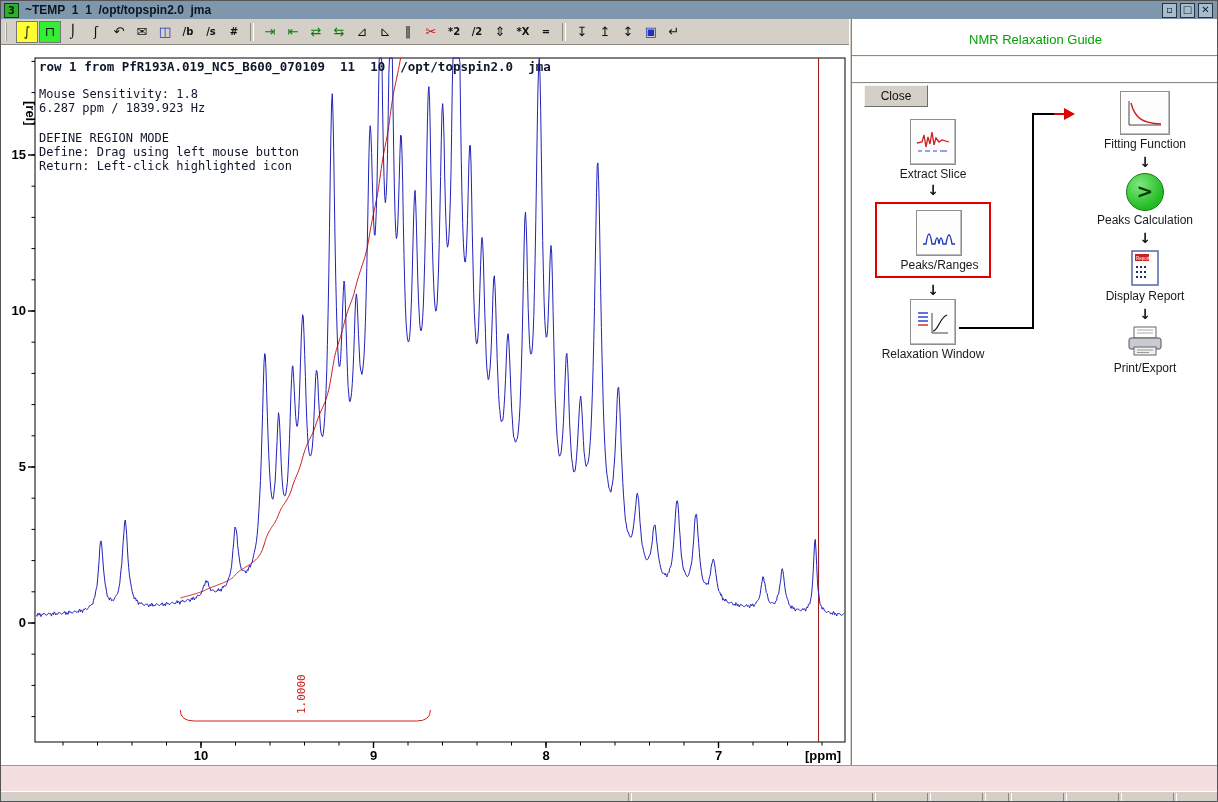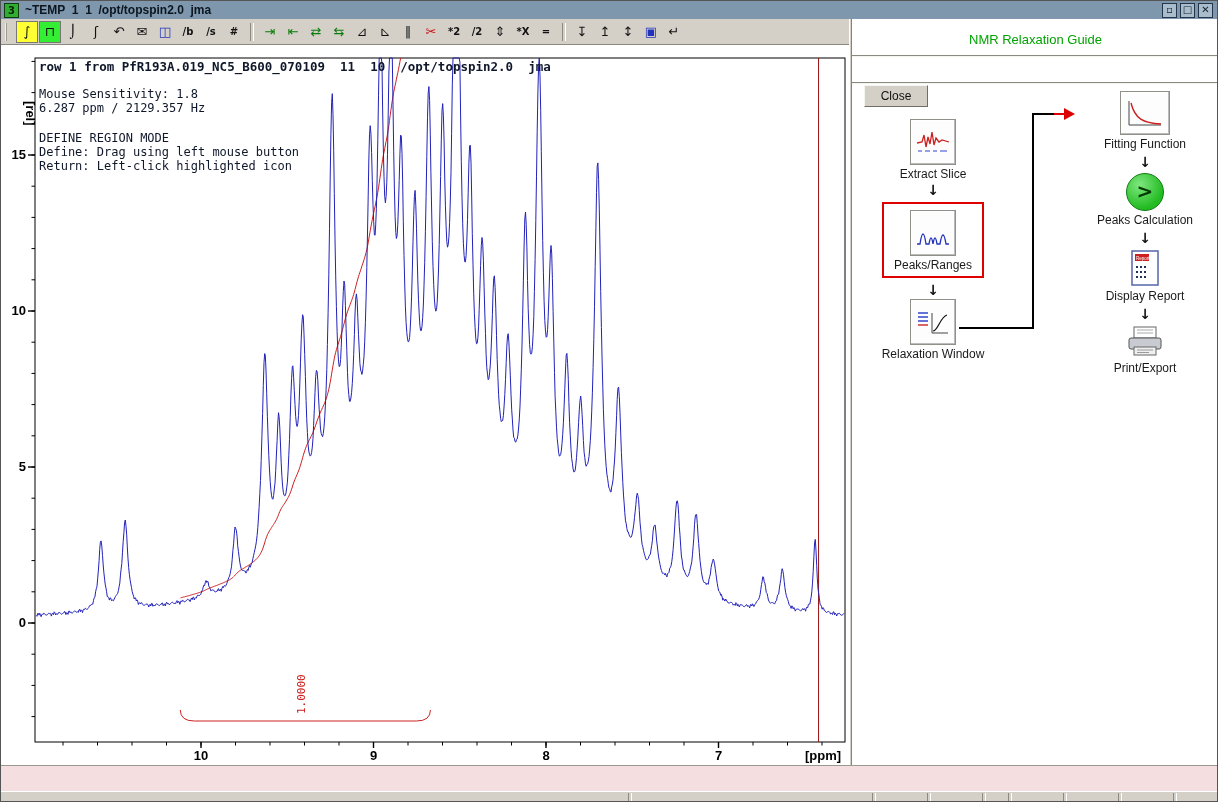--- a/index.html
+++ b/index.html
@@ -48,21 +48,21 @@
   .connector{position:absolute;left:0;top:0;width:367px;height:746px;pointer-events:none;}
   .gcol{position:absolute;display:flex;flex-direction:column;align-items:center;}
   .gcol-left{left:6px;top:100px;width:150px;}
   .gcol-right{left:218px;top:72px;width:150px;}
   .icon-btn{background:#fdfdfd;border:1px solid #90908a;box-shadow:inset -1px -1px 0 #bbb,inset 1px 1px 0 #fff;
             display:flex;align-items:center;justify-content:center;cursor:pointer;}
   .ib-44{width:44px;height:44px;} .ib-48{width:48px;height:42px;}
   .glabel{font-size:12px;color:#1a1a1a;margin-top:2px;white-space:nowrap;}
   .garrow{font-family:"DejaVu Sans",sans-serif;font-size:14px;font-weight:bold;color:#111;line-height:16px;margin:1px 0;}
   .gcol-right .garrow{margin:3px 0;}
-  .redbox{border:2px solid #e00000;padding:6px 10px 4px 10px;margin:3px 0;
+  .redbox{border:2px solid #e00000;padding:6px 10px 4px 23px;margin:3px 0;
           display:flex;flex-direction:column;align-items:center;}
   .green-circle{width:36px;height:36px;border-radius:50%;border:1px solid #0f7a0f;cursor:pointer;
                 background:radial-gradient(circle at 35% 30%,#7fe87f,#22bb22 70%);
                 color:#053a05;font:bold 20px/34px "DejaVu Sans",sans-serif;text-align:center;}
   .report-icon,.printer-icon,.plain-icon{display:flex;align-items:center;justify-content:center;cursor:pointer;}
 
   
   .pink-bar{position:absolute;left:0;top:764px;width:1218px;height:26px;background:#f4dee0;
             border-top:1px solid #9a9a92;box-sizing:border-box;}
   .status-bar{position:absolute;left:0;top:790px;width:1218px;height:12px;background:#d4d0c8;
@@ -197,21 +197,21 @@
         </g>
         <g>
           <line x1="817.5500000000001" y1="13" x2="817.5500000000001" y2="697" stroke="#991111"></line>
         </g>
         <g>
           <path d="M35.3,570.4L36.0,571.3L36.6,568.5L37.3,568.4L38.0,570.2L38.7,568.2L39.4,569.5L40.1,571.7L40.8,569.5L41.5,569.3L42.2,569.4L42.9,568.1L43.5,568.6L44.2,569.5L44.9,570.0L45.6,570.1L46.3,569.7L47.0,568.7L47.7,568.1L48.4,568.8L49.1,568.2L49.8,569.1L50.4,571.1L51.1,568.6L51.8,568.3L52.5,569.6L53.2,566.8L53.9,567.7L54.6,570.0L55.3,568.8L56.0,569.2L56.7,569.3L57.3,567.8L58.0,567.4L58.7,567.6L59.4,568.2L60.1,568.8L60.8,569.3L61.5,568.5L62.2,567.8L62.9,568.0L63.6,566.4L64.2,567.0L64.9,569.6L65.6,567.7L66.3,567.9L67.0,569.4L67.7,566.2L68.4,566.1L69.1,567.7L69.8,566.8L70.5,567.7L71.1,568.4L71.8,567.5L72.5,566.8L73.2,566.1L73.9,565.9L74.6,566.3L75.3,567.3L76.0,567.1L76.7,566.8L77.4,567.3L78.0,564.8L78.7,564.4L79.4,566.7L80.1,564.8L80.8,565.6L81.5,567.6L82.2,564.8L82.9,564.1L83.6,564.6L84.3,563.1L84.9,563.6L85.6,564.4L86.3,564.2L87.0,563.6L87.7,562.5L88.4,561.1L89.1,560.2L89.8,560.4L90.5,559.4L91.2,559.0L91.8,559.3L92.5,555.4L93.2,552.8L93.9,552.1L94.6,546.8L95.3,543.7L96.0,541.3L96.7,533.2L97.4,525.0L98.1,515.7L98.7,504.4L99.4,497.1L100.1,495.9L100.8,501.1L101.5,510.3L102.2,520.0L102.9,527.9L103.6,534.1L104.3,539.9L105.0,543.1L105.6,546.8L106.3,551.7L107.0,551.6L107.7,552.6L108.4,555.1L109.1,552.8L109.8,553.2L110.5,555.7L111.2,554.9L111.9,555.4L112.5,555.7L113.2,554.0L113.9,552.6L114.6,551.3L115.3,550.3L116.0,549.4L116.7,548.3L117.4,545.6L118.1,541.8L118.8,538.1L119.4,530.9L120.1,524.2L120.8,518.6L121.5,507.2L122.2,496.4L122.9,487.8L123.6,477.4L124.3,475.0L125.0,481.3L125.7,489.8L126.3,501.9L127.0,513.8L127.7,522.6L128.4,529.6L129.1,534.8L129.8,538.9L130.5,542.6L131.2,546.6L131.9,549.1L132.6,551.1L133.2,553.9L133.9,552.8L134.6,553.0L135.3,556.0L136.0,554.9L136.7,556.1L137.4,559.5L138.1,558.0L138.8,557.8L139.5,558.7L140.1,557.5L140.8,558.0L141.5,559.2L142.2,559.9L142.9,560.4L143.6,560.2L144.3,559.5L145.0,558.8L145.7,559.4L146.4,559.2L147.0,559.7L147.7,562.0L148.4,560.2L149.1,559.3L149.8,561.0L150.5,558.4L151.2,558.5L151.9,561.3L152.6,560.2L153.3,560.4L153.9,561.0L154.6,559.5L155.3,558.9L156.0,559.0L156.7,559.4L157.4,560.1L158.1,560.7L158.8,560.3L159.5,559.4L160.2,559.5L160.8,558.1L161.5,558.0L162.2,560.7L162.9,559.4L163.6,559.1L164.3,561.0L165.0,558.1L165.7,557.2L166.4,559.1L167.1,558.2L167.7,558.8L168.4,559.9L169.1,559.0L169.8,558.3L170.5,557.6L171.2,557.2L171.9,557.5L172.6,558.4L173.3,558.5L174.0,558.2L174.6,558.8L175.3,556.7L176.0,555.6L176.7,557.9L177.4,556.5L178.1,556.6L178.8,559.3L179.5,557.0L180.2,555.8L180.9,556.7L181.5,555.2L182.2,555.5L182.9,556.7L183.6,556.8L184.3,556.6L185.0,555.9L185.7,554.9L186.4,554.3L187.1,554.8L187.8,554.8L188.4,554.9L189.1,556.6L189.8,554.6L190.5,553.0L191.2,554.6L191.9,552.4L192.6,552.1L193.3,555.0L194.0,553.5L194.7,552.7L195.3,553.1L196.0,551.1L196.7,550.2L197.4,550.4L198.1,550.4L198.8,550.4L199.5,549.7L200.2,548.1L200.9,546.0L201.6,544.6L202.2,542.1L202.9,540.1L203.6,540.6L204.3,537.5L205.0,535.5L205.7,537.5L206.4,536.0L207.1,536.9L207.8,541.2L208.5,542.1L209.1,543.6L209.8,545.8L210.5,545.3L211.2,545.0L211.9,545.0L212.6,545.2L213.3,546.0L214.0,546.9L214.7,547.0L215.4,546.3L216.0,546.4L216.7,544.7L217.4,543.6L218.1,545.9L218.8,544.8L219.5,544.1L220.2,546.3L220.9,543.5L221.6,541.6L222.3,542.6L222.9,541.0L223.6,540.6L224.3,541.4L225.0,540.3L225.7,538.8L226.4,536.8L227.1,534.6L227.8,532.6L228.5,531.1L229.2,528.7L229.8,525.2L230.5,521.8L231.2,514.3L231.9,505.4L232.6,498.9L233.3,488.8L234.0,482.0L234.7,483.5L235.4,485.6L236.1,491.7L236.7,500.7L237.4,506.3L238.1,511.8L238.8,517.2L239.5,520.9L240.2,523.7L240.9,525.1L241.6,525.5L242.3,525.4L243.0,526.0L243.6,526.0L244.3,526.1L245.0,528.1L245.7,526.6L246.4,524.5L247.1,525.5L247.8,522.4L248.5,520.5L249.2,522.3L249.9,520.1L250.5,518.2L251.2,517.4L251.9,513.7L252.6,510.3L253.3,507.4L254.0,504.2L254.7,500.8L255.4,496.5L256.1,490.6L256.8,482.6L257.4,474.0L258.1,462.4L258.8,448.8L259.5,435.5L260.2,415.5L260.9,391.8L261.6,368.5L262.3,340.5L263.0,317.6L263.7,308.6L264.3,310.2L265.0,325.0L265.7,348.6L266.4,371.7L267.1,392.9L267.8,410.7L268.5,425.0L269.2,436.3L269.9,445.2L270.6,450.9L271.2,453.4L271.9,454.3L272.6,450.5L273.3,444.0L274.0,438.1L274.7,425.7L275.4,410.0L276.1,395.7L276.8,378.1L277.5,367.7L278.1,371.7L278.8,383.1L279.5,400.0L280.2,417.8L280.9,431.3L281.6,441.1L282.3,447.1L283.0,450.1L283.7,450.8L284.4,450.4L285.0,447.9L285.7,442.9L286.4,437.2L287.1,425.7L287.8,410.2L288.5,394.7L289.2,372.7L289.9,349.8L290.6,333.8L291.3,321.7L291.9,320.8L292.6,332.2L293.3,345.6L294.0,359.6L294.7,371.7L295.4,378.9L296.1,381.5L296.8,378.7L297.5,370.4L298.2,356.5L298.8,338.9L299.5,317.2L300.2,294.9L300.9,279.1L301.6,269.7L302.3,272.1L303.0,289.4L303.7,309.5L304.4,331.4L305.1,355.7L305.7,373.4L306.4,387.5L307.1,399.7L307.8,406.1L308.5,409.6L309.2,411.1L309.9,410.3L310.6,407.5L311.3,402.1L312.0,393.3L312.6,380.3L313.3,365.1L314.0,347.3L314.7,331.3L315.4,325.4L316.1,326.5L316.8,335.3L317.5,352.1L318.2,364.4L318.9,373.9L319.5,384.1L320.2,388.4L320.9,390.4L321.6,391.7L322.3,388.5L323.0,382.2L323.7,372.9L324.4,360.2L325.1,344.2L325.8,324.6L326.4,299.6L327.1,267.7L327.8,229.9L328.5,183.6L329.2,133.0L329.9,89.7L330.6,57.6L331.3,48.7L332.0,69.6L332.7,105.3L333.3,148.4L334.0,193.8L334.7,230.9L335.4,261.4L336.1,286.6L336.8,304.4L337.5,316.1L338.2,321.6L338.9,321.0L339.6,314.4L340.2,302.7L340.9,285.3L341.6,264.0L342.3,246.4L343.0,236.0L343.7,239.7L344.4,260.4L345.1,283.6L345.8,305.4L346.5,327.6L347.1,341.3L347.8,349.7L348.5,356.3L349.2,356.4L349.9,353.0L350.6,347.6L351.3,338.4L352.0,325.8L352.7,309.3L353.4,289.5L354.0,269.0L354.7,254.1L355.4,248.9L356.1,255.0L356.8,272.2L357.5,289.7L358.2,304.1L358.9,318.6L359.6,325.0L360.3,326.8L360.9,329.4L361.6,326.1L362.3,319.3L363.0,311.3L363.7,296.8L364.4,277.3L365.1,252.9L365.8,222.7L366.5,188.0L367.2,150.9L367.8,116.0L368.5,89.8L369.2,80.7L369.9,88.1L370.6,107.6L371.3,135.7L372.0,159.7L372.7,176.7L373.4,189.9L374.1,190.2L374.7,179.9L375.4,163.3L376.1,133.9L376.8,94.8L377.5,50.8L378.2,13.0L378.9,13.0L379.6,13.0L380.3,13.0L381.0,19.1L381.6,62.9L382.3,102.2L383.0,131.6L383.7,151.3L384.4,157.8L385.1,151.4L385.8,137.3L386.5,109.3L387.2,69.7L387.9,27.1L388.5,13.0L389.2,13.0L389.9,13.0L390.6,13.0L391.3,13.0L392.0,59.3L392.7,106.2L393.4,144.1L394.1,171.3L394.8,187.5L395.4,193.5L396.1,190.8L396.8,179.1L397.5,159.0L398.2,135.6L398.9,109.7L399.6,90.1L400.3,91.1L401.0,108.3L401.7,137.9L402.3,176.7L403.0,210.5L403.7,238.0L404.4,261.9L405.1,277.5L405.8,287.5L406.5,294.2L407.2,296.8L407.9,296.4L408.6,292.4L409.2,284.0L409.9,270.0L410.6,251.1L411.3,226.1L412.0,196.5L412.7,170.8L413.4,151.4L414.1,145.4L414.8,160.3L415.5,183.2L416.1,208.0L416.8,235.0L417.5,254.8L418.2,268.9L418.9,280.6L419.6,285.6L420.3,285.6L421.0,281.4L421.7,272.4L422.4,259.0L423.0,240.9L423.7,217.3L424.4,186.8L425.1,151.4L425.8,111.3L426.5,72.2L427.2,48.0L427.9,41.6L428.6,55.4L429.3,89.8L429.9,127.8L430.6,163.0L431.3,196.6L432.0,221.3L432.7,239.4L433.4,254.1L434.1,262.7L434.8,266.2L435.5,264.6L436.2,257.2L436.8,244.0L437.5,225.0L438.2,199.6L438.9,167.1L439.6,131.5L440.3,94.8L441.0,65.5L441.7,58.6L442.4,70.8L443.1,96.1L443.7,131.0L444.4,160.2L445.1,180.8L445.8,196.6L446.5,202.2L447.2,199.8L447.9,192.2L448.6,177.5L449.3,156.0L450.0,126.8L450.6,88.4L451.3,39.9L452.0,13.0L452.7,13.0L453.4,13.0L454.1,13.0L454.8,13.0L455.5,13.0L456.2,13.0L456.9,13.0L457.5,13.0L458.2,13.0L458.9,17.2L459.6,70.0L460.3,116.7L461.0,152.3L461.7,178.7L462.4,198.2L463.1,210.5L463.8,216.8L464.4,217.0L465.1,210.5L465.8,196.0L466.5,174.7L467.2,147.2L467.9,118.1L468.6,101.0L469.3,100.2L470.0,117.2L470.7,152.1L471.3,188.4L472.0,219.2L472.7,248.2L473.4,268.8L474.1,282.5L474.8,293.8L475.5,298.8L476.2,298.3L476.9,292.8L477.6,281.2L478.2,264.3L478.9,243.2L479.6,220.4L480.3,200.6L481.0,192.5L481.7,198.3L482.4,215.2L483.1,242.2L483.8,268.1L484.5,288.6L485.1,309.3L485.8,322.8L486.5,329.2L487.2,334.7L487.9,333.8L488.6,327.8L489.3,319.9L490.0,307.0L490.7,289.8L491.4,269.3L492.0,248.5L492.7,233.4L493.4,230.8L494.1,242.5L494.8,263.6L495.5,290.3L496.2,314.6L496.9,332.5L497.6,349.6L498.3,360.6L498.9,365.8L499.6,373.3L500.3,376.6L501.0,375.7L501.7,375.5L502.4,370.5L503.1,361.0L503.8,349.5L504.5,334.5L505.2,317.7L505.8,301.8L506.5,290.9L507.2,288.7L507.9,297.4L508.6,313.1L509.3,330.2L510.0,349.1L510.7,364.8L511.4,374.9L512.1,386.0L512.7,392.3L513.4,393.2L514.1,396.7L514.8,397.1L515.5,394.7L516.2,394.0L516.9,390.1L517.6,383.0L518.3,373.9L519.0,361.1L519.6,344.9L520.3,324.8L521.0,299.9L521.7,269.2L522.4,235.1L523.1,201.0L523.8,173.8L524.5,167.0L525.2,179.3L525.9,202.9L526.5,235.5L527.2,263.7L527.9,283.0L528.6,299.4L529.3,307.8L530.0,309.2L530.7,308.3L531.4,301.8L532.1,289.5L532.8,271.6L533.4,246.6L534.1,214.4L534.8,175.6L535.5,131.9L536.2,86.2L536.9,46.9L537.6,20.7L538.3,13.0L539.0,31.0L539.7,65.7L540.3,106.7L541.0,153.9L541.7,195.6L542.4,227.9L543.1,256.3L543.8,275.5L544.5,286.1L545.2,292.3L545.9,291.6L546.6,284.6L547.2,271.4L547.9,252.0L548.6,229.0L549.3,209.0L550.0,200.5L550.7,208.1L551.4,233.4L552.1,266.3L552.8,297.1L553.5,327.5L554.1,351.2L554.8,366.4L555.5,382.2L556.2,393.5L556.9,399.9L557.6,407.4L558.3,411.0L559.0,410.8L559.7,409.4L560.4,405.1L561.0,398.5L561.7,389.7L562.4,377.7L563.1,361.8L563.8,343.5L564.5,325.0L565.2,310.1L565.9,308.4L566.6,318.6L567.3,334.6L567.9,357.5L568.6,377.7L569.3,390.8L570.0,404.4L570.7,413.6L571.4,418.2L572.1,424.0L572.8,426.9L573.5,426.8L574.2,425.0L574.8,420.1L575.5,412.6L576.2,402.9L576.9,391.2L577.6,377.5L578.3,364.8L579.0,355.6L579.7,351.1L580.4,357.6L581.1,369.5L581.7,380.6L582.4,395.5L583.1,407.2L583.8,412.6L584.5,418.9L585.2,421.3L585.9,419.7L586.6,418.9L587.3,416.2L588.0,411.5L588.6,405.1L589.3,395.8L590.0,383.1L590.7,366.9L591.4,347.2L592.1,322.5L592.8,294.6L593.5,261.6L594.2,221.5L594.9,182.8L595.5,147.7L596.2,121.1L596.9,117.9L597.6,134.6L598.3,164.2L599.0,205.5L599.7,246.6L600.4,282.5L601.1,315.1L601.8,342.2L602.4,364.8L603.1,384.0L603.8,399.8L604.5,412.1L605.2,421.7L605.9,429.1L606.6,433.5L607.3,438.7L608.0,443.3L608.7,443.9L609.3,446.7L610.0,447.1L610.7,441.9L611.4,439.1L612.1,434.1L612.8,424.5L613.5,416.0L614.2,404.0L614.9,387.7L615.6,370.8L616.2,354.4L616.9,343.4L617.6,342.1L618.3,351.4L619.0,367.9L619.7,388.1L620.4,407.6L621.1,422.8L621.8,437.6L622.5,450.1L623.1,457.7L623.8,467.8L624.5,475.9L625.2,478.5L625.9,483.6L626.6,486.8L627.3,486.9L628.0,489.5L628.7,491.5L629.4,492.0L630.0,492.3L630.7,490.9L631.4,488.1L632.1,484.0L632.8,479.1L633.5,472.7L634.2,466.2L634.9,459.3L635.6,450.8L636.3,448.2L636.9,450.7L637.6,454.6L638.3,465.7L639.0,477.3L639.7,484.2L640.4,493.1L641.1,499.4L641.8,501.8L642.5,505.4L643.2,508.3L643.8,510.4L644.5,512.9L645.2,514.5L645.9,514.9L646.6,514.4L647.3,513.5L648.0,511.2L648.7,510.1L649.4,509.0L650.1,504.0L650.7,500.6L651.4,495.7L652.1,486.1L652.8,481.7L653.5,480.3L654.2,480.1L654.9,487.0L655.6,495.1L656.3,501.0L657.0,507.2L657.6,511.9L658.3,515.7L659.0,519.4L659.7,522.8L660.4,525.4L661.1,527.4L661.8,528.6L662.5,527.8L663.2,528.5L663.9,530.0L664.5,528.5L665.2,530.4L665.9,531.9L666.6,528.5L667.3,528.2L668.0,527.4L668.7,523.3L669.4,522.3L670.1,520.6L670.8,516.4L671.4,511.7L672.1,504.7L672.8,495.6L673.5,485.0L674.2,473.8L674.9,463.2L675.6,456.5L676.3,455.8L677.0,459.4L677.7,469.4L678.3,481.7L679.0,490.1L679.7,501.1L680.4,511.0L681.1,515.0L681.8,520.8L682.5,524.9L683.2,525.0L683.9,527.2L684.6,529.2L685.2,530.1L685.9,531.4L686.6,531.6L687.3,530.6L688.0,528.6L688.7,526.3L689.4,522.9L690.1,520.0L690.8,516.7L691.5,509.2L692.1,501.8L692.8,493.2L693.5,479.8L694.2,472.0L694.9,469.5L695.6,469.6L696.3,478.5L697.0,489.9L697.7,498.5L698.4,507.7L699.0,515.2L699.7,521.0L700.4,526.5L701.1,531.0L701.8,534.3L702.5,536.4L703.2,537.7L703.9,537.3L704.6,538.0L705.3,539.6L705.9,538.2L706.6,538.9L707.3,539.3L708.0,534.2L708.7,531.6L709.4,529.0L710.1,522.4L710.8,519.1L711.5,516.7L712.2,514.1L712.8,515.4L713.5,518.8L714.2,523.3L714.9,528.6L715.6,534.0L716.3,538.7L717.0,542.7L717.7,546.0L718.4,546.6L719.1,548.0L719.7,550.3L720.4,549.4L721.1,551.9L721.8,555.2L722.5,553.6L723.2,554.8L723.9,556.1L724.6,554.0L725.3,554.9L726.0,556.5L726.6,556.8L727.3,558.0L728.0,558.3L728.7,557.9L729.4,557.4L730.1,557.4L730.8,557.5L731.5,558.5L732.2,560.2L732.9,559.3L733.5,559.5L734.2,560.5L734.9,557.6L735.6,558.4L736.3,560.9L737.0,559.3L737.7,560.7L738.4,562.0L739.1,559.8L739.8,559.6L740.4,559.9L741.1,559.8L741.8,560.7L742.5,561.5L743.2,561.7L743.9,561.2L744.6,560.8L745.3,559.7L746.0,559.9L746.7,561.5L747.3,560.6L748.0,561.4L748.7,562.9L749.4,559.7L750.1,559.5L750.8,561.0L751.5,558.8L752.2,560.0L752.9,561.5L753.6,559.8L754.2,559.2L754.9,558.2L755.6,556.6L756.3,555.8L757.0,555.2L757.7,554.2L758.4,552.3L759.1,549.5L759.8,544.4L760.5,539.6L761.1,536.4L761.8,531.7L762.5,532.1L763.2,536.8L763.9,538.2L764.6,542.6L765.3,547.6L766.0,548.3L766.7,551.4L767.4,555.0L768.0,556.1L768.7,557.6L769.4,558.2L770.1,557.8L770.8,557.5L771.5,557.6L772.2,557.9L772.9,558.4L773.6,559.1L774.3,557.3L774.9,555.9L775.6,555.4L776.3,551.1L777.0,549.4L777.7,549.0L778.4,543.1L779.1,538.7L779.8,534.3L780.5,526.5L781.2,523.7L781.8,525.6L782.5,529.7L783.2,536.4L783.9,542.6L784.6,547.2L785.3,550.4L786.0,552.8L786.7,554.5L787.4,556.7L788.1,559.8L788.7,560.2L789.4,561.3L790.1,563.4L790.8,560.9L791.5,561.3L792.2,563.9L792.9,562.5L793.6,563.9L794.3,566.1L795.0,564.4L795.6,564.2L796.3,564.2L797.0,563.7L797.7,564.3L798.4,565.1L799.1,565.7L799.8,565.7L800.5,565.4L801.2,564.1L801.9,563.5L802.5,564.8L803.2,563.6L803.9,564.2L804.6,566.2L805.3,563.0L806.0,562.0L806.7,562.7L807.4,559.4L808.1,558.9L808.8,559.2L809.4,555.9L810.1,552.4L810.8,546.9L811.5,538.1L812.2,526.4L812.9,511.5L813.6,497.6L814.3,494.4L815.0,505.8L815.7,520.5L816.3,533.2L817.0,543.8L817.7,548.4L818.4,553.5L819.1,559.6L819.8,559.9L820.5,561.6L821.2,564.2L821.9,562.5L822.6,563.2L823.2,565.3L823.9,565.6L824.6,566.8L825.3,567.5L826.0,567.2L826.7,566.7L827.4,566.5L828.1,566.6L828.8,567.3L829.5,569.0L830.1,568.5L830.8,568.3L831.5,569.5L832.2,566.9L832.9,566.8L833.6,569.7L834.3,568.2L835.0,569.0L835.7,571.0L836.4,568.8L837.0,568.2L837.7,568.7L838.4,568.3L839.1,569.1L839.8,570.0L840.5,570.3L841.2,570.0L841.9,569.5L842.6,568.6L843.3,568.4" fill="none" stroke="#2222bb" stroke-width="1"></path>
         </g>
       </svg>
     <div class="overlay-line ov-title" style="top:14px">row 1 from PfR193A.019_NC5_B600_070109  11  10  /opt/topspin2.0  jma</div>
     <div class="overlay-line" style="top:42px">Mouse Sensitivity: 1.8</div>
-    <div class="overlay-line" style="top:56px">6.287 ppm / 2129.357 Hz</div>
+    <div class="overlay-line" style="top:56px">6.287 ppm / 1839.923 Hz</div>
     <div class="overlay-line" style="top:86px">DEFINE REGION MODE</div>
     <div class="overlay-line" style="top:100px">Define: Drag using left mouse button</div>
     <div class="overlay-line" style="top:114px">Return: Left-click highlighted icon</div>
   </div>
 
   <div class="splitter"></div>
 
   <div class="guide-panel">
     <div class="guide-title">NMR Relaxation Guide</div>
     <div class="gsep gsep1"></div>

